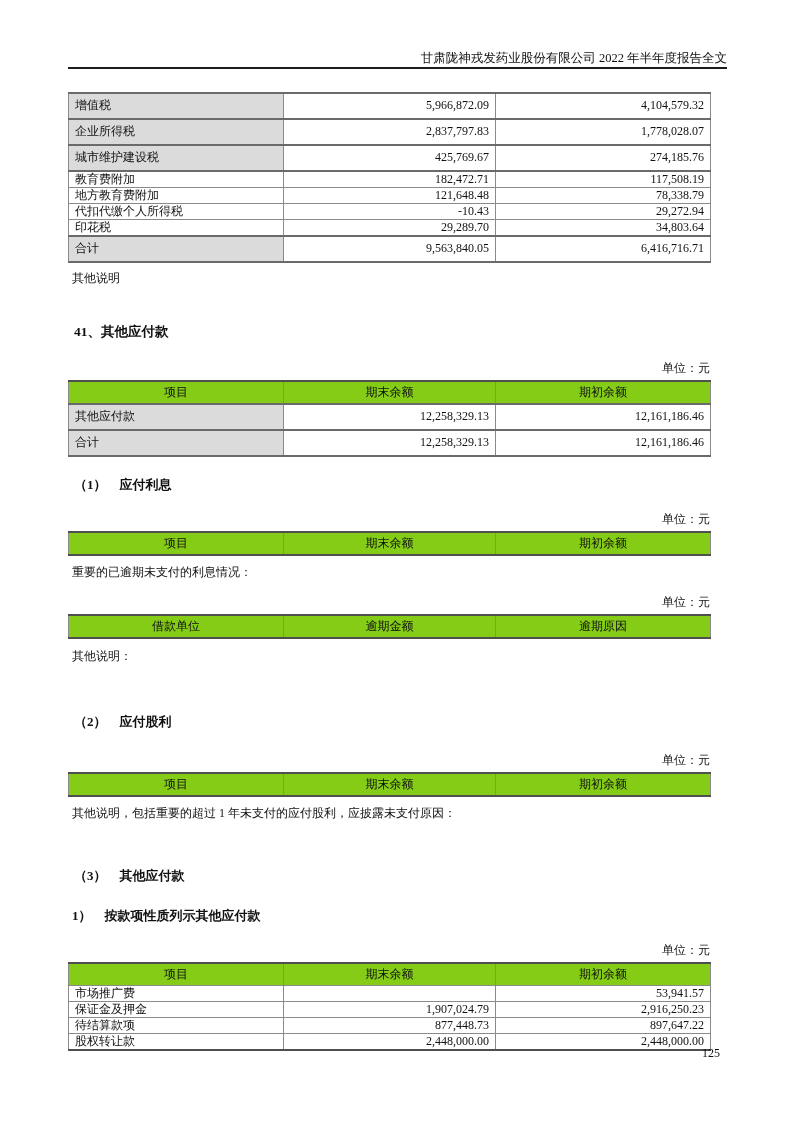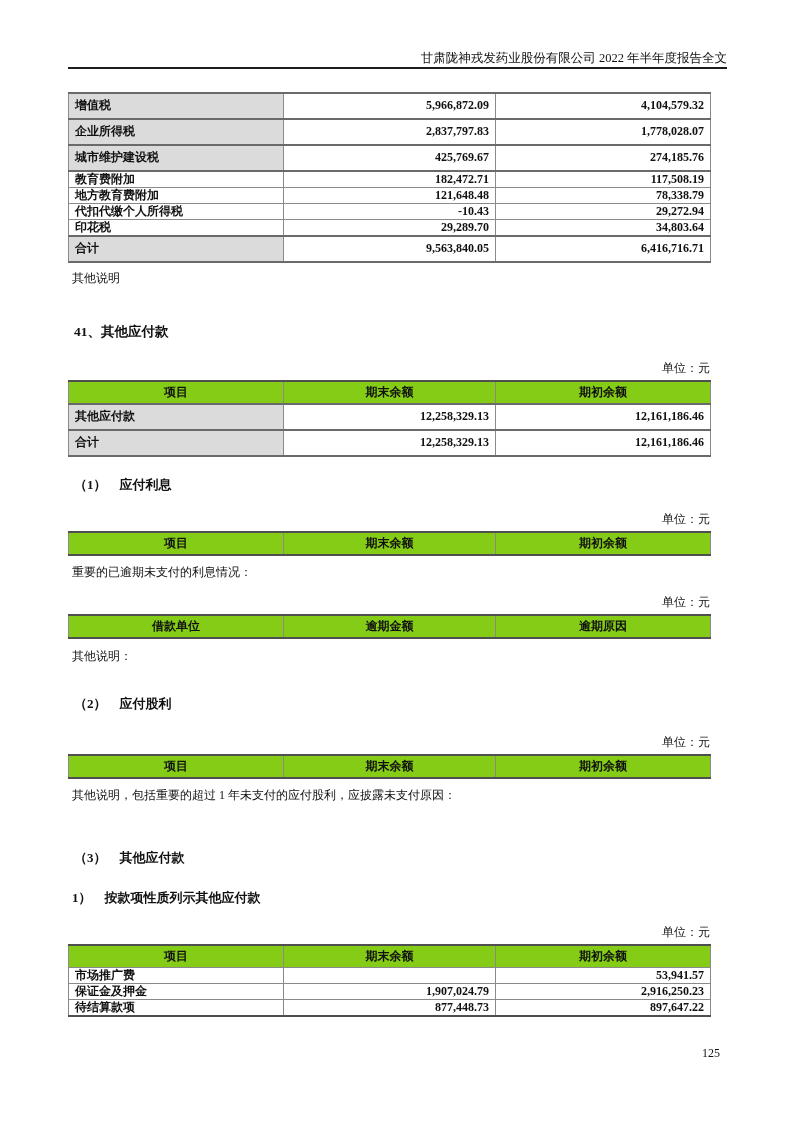--- a/index.html
+++ b/index.html
@@ -21,34 +21,34 @@
   .content{margin-left:68px;width:642px;}
 
   
   table{
     border-collapse:collapse;table-layout:fixed;width:642px;
     font-size:12px;
     border-top:2px solid #4f4f4f;border-bottom:2px solid #4f4f4f;
     border-left:1px solid #6f6f6f;border-right:1px solid #6f6f6f;
   }
   col.c1{width:215px;} col.c2{width:212px;} col.c3{width:215px;}
-  td{border:1px solid #8a8a8a;padding:0 6px;line-height:1.15;overflow:hidden;white-space:nowrap;font-weight:bold;}
+  td{border:1px solid #8a8a8a;padding:0 6px;line-height:1.15;overflow:hidden;white-space:nowrap;}
   tr.hdr td{background:#84cc16;text-align:center;height:21px;}
   td.gray{background:#dbdbdb;}
   tr.tall td{height:24px;border-top-width:2px;border-bottom-width:2px;border-top-color:#6a6a6a;border-bottom-color:#6a6a6a;}
   tr.short td{height:15px;}
   td.num{text-align:right;}
 
   .t1{margin-top:23px;}
   .para{margin:7px 0 0 4px;font-size:12px;line-height:17px;}
   .h-main{margin:36px 0 0 6px;font-size:13.5px;font-weight:bold;line-height:18px;}
   .h-sub{font-size:13px;font-weight:bold;line-height:18px;margin-left:6px;}
   .h-sub .sec-num{display:inline-block;margin-right:13px;}
   .h-sub1{margin-top:19px;}
-  .h-sub2{margin-top:30px;}
+  .h-sub2{margin-top:48px;}
   .h-sub3{margin-top:45px;}
   .h-sub3-1{margin-top:22px;margin-left:4px;}
   .unit{margin-top:17px;text-align:right;font-size:12px;line-height:16px;}
   .unit.u41{margin-top:19px;}
   .unit.u2{margin-top:21px;}
   .tbl{margin-top:4px;}
   .p-overdue{margin-top:8px;}
   .p-note2{margin-top:9px;}
   .p-div{margin-top:8px;}
   .u-int2{margin-top:13px;}
@@ -242,20 +242,25 @@
       <tr class="short">
         <td>保证金及押金</td>
         <td class="num">1,907,024.79</td>
         <td class="num">2,916,250.23</td>
       </tr>
       <tr class="short">
         <td>待结算款项</td>
         <td class="num">877,448.73</td>
         <td class="num">897,647.22</td>
       </tr>
+      <tr class="short">
+        <td>股权转让款</td>
+        <td class="num">2,448,000.00</td>
+        <td class="num">2,448,000.00</td>
+      </tr>
     </tbody>
       </table>
 
   </div>
 
   <div class="page-number">125</div>
 
 </div>
 
 </body></html>

